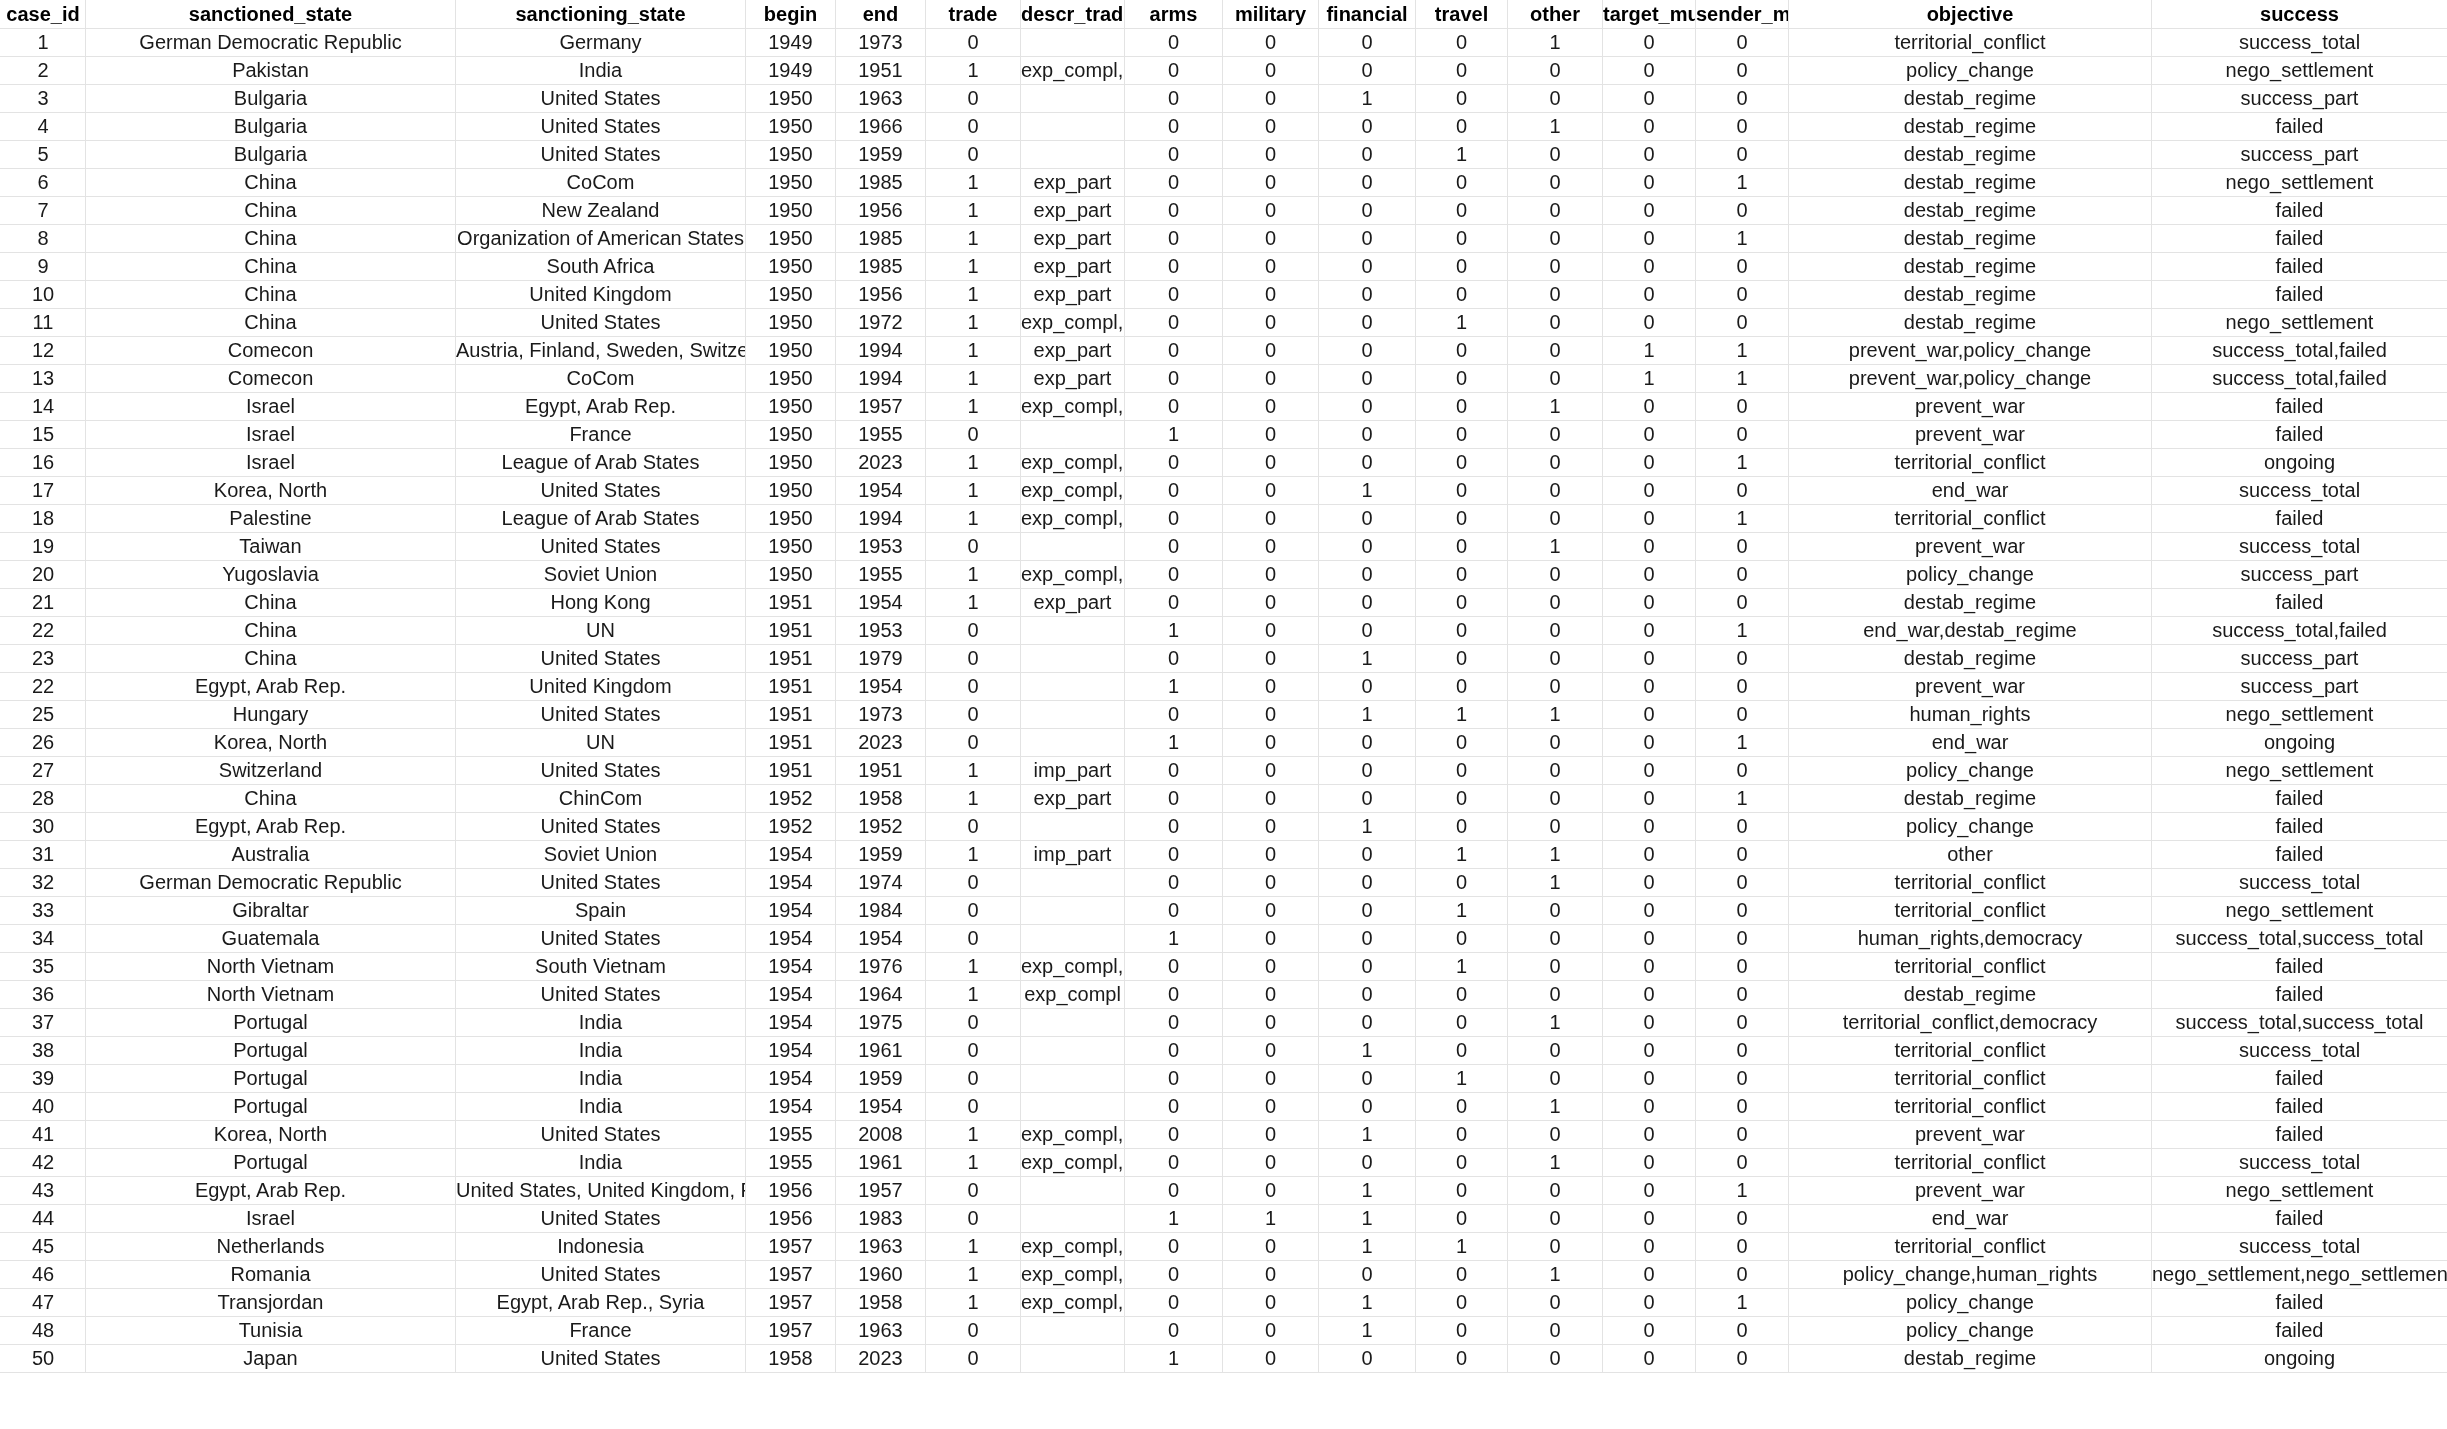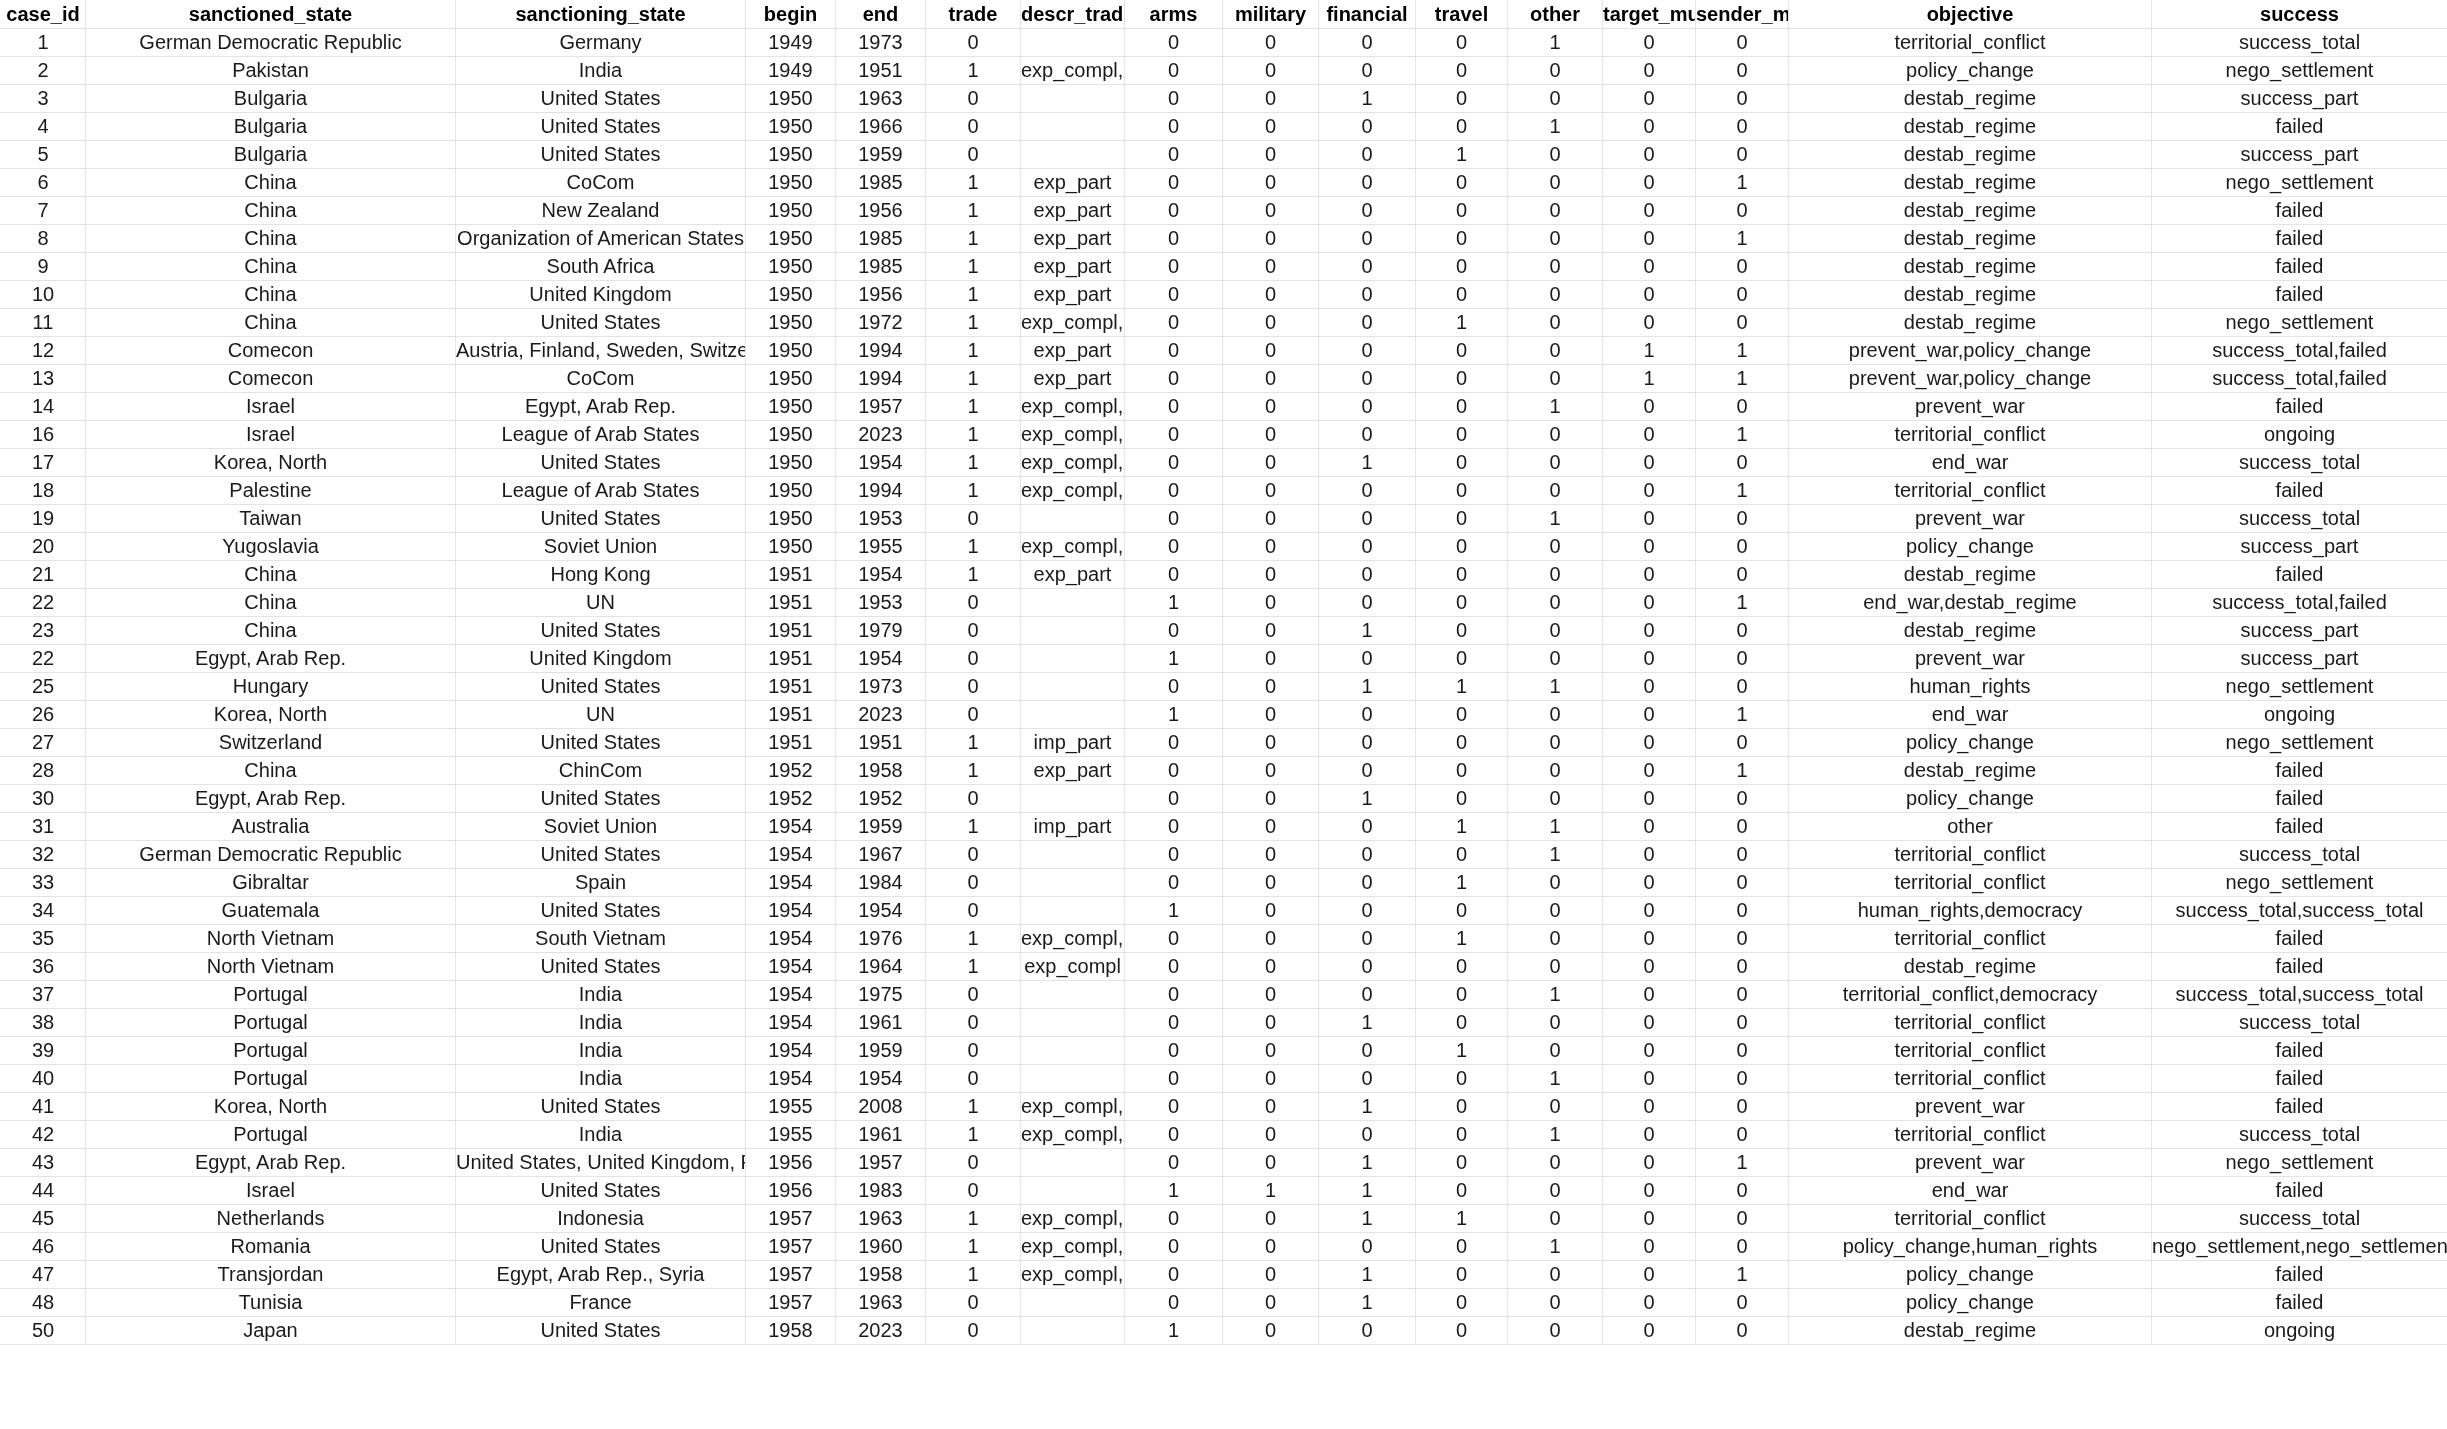--- a/index.html
+++ b/index.html
@@ -317,20 +317,38 @@
           <td>0</td>
           <td>0</td>
           <td>0</td>
           <td>1</td>
           <td>0</td>
           <td>0</td>
           <td>prevent_war</td>
           <td>failed</td>
         </tr>
         <tr>
+          <td>15</td>
+          <td>Israel</td>
+          <td>France</td>
+          <td>1950</td>
+          <td>1955</td>
+          <td>0</td>
+          <td></td>
+          <td>1</td>
+          <td>0</td>
+          <td>0</td>
+          <td>0</td>
+          <td>0</td>
+          <td>0</td>
+          <td>0</td>
+          <td>prevent_war</td>
+          <td>failed</td>
+        </tr>
+        <tr>
           <td>16</td>
           <td>Israel</td>
           <td>League of Arab States</td>
           <td>1950</td>
           <td>2023</td>
           <td>1</td>
           <td>exp_compl,imp_compl</td>
           <td>0</td>
           <td>0</td>
           <td>0</td>
@@ -591,21 +609,21 @@
           <td>0</td>
           <td>0</td>
           <td>other</td>
           <td>failed</td>
         </tr>
         <tr>
           <td>32</td>
           <td>German Democratic Republic</td>
           <td>United States</td>
           <td>1954</td>
-          <td>1967</td>
+          <td>1974</td>
           <td>0</td>
           <td></td>
           <td>0</td>
           <td>0</td>
           <td>0</td>
           <td>0</td>
           <td>1</td>
           <td>0</td>
           <td>0</td>
           <td>territorial_conflict</td>

